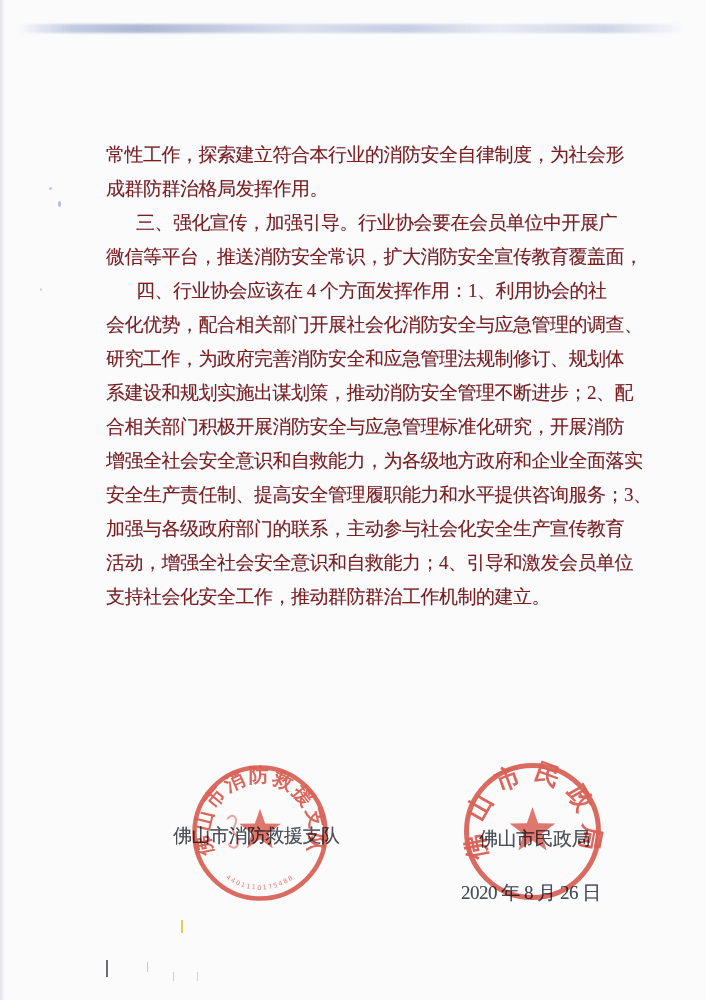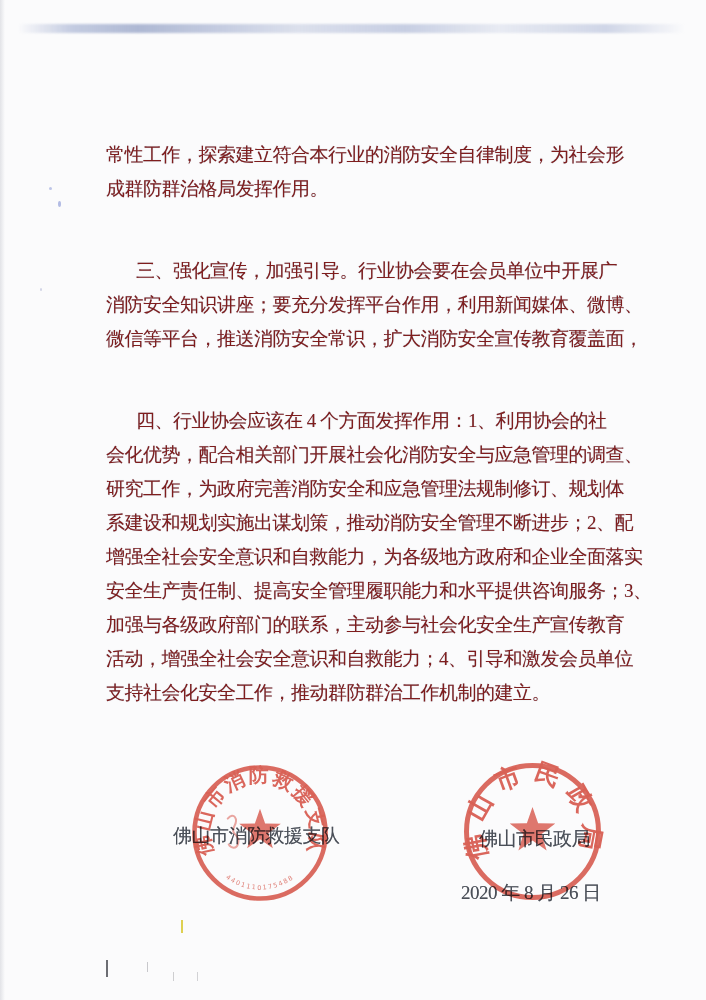--- a/index.html
+++ b/index.html
@@ -37,21 +37,21 @@
   .dash-g3 { left: 197px; top: 972px; width: 1px; height: 9px;  background: rgba(150,150,155,0.4); }
 
   .doc-body {
     position: absolute; left: 106px; top: 138px; width: 530px;
     font-size: 19px; line-height: 34px; letter-spacing: -0.5px;
     color: #7f1d1d;
     text-shadow: 0 0 0.7px rgba(104,115,138,0.6);
     white-space: nowrap;
   }
   .doc-line { height: 34px; }
-  .doc-line.indent { padding-left: 30px; margin-top: 48px; }
+  .doc-line.indent { padding-left: 30px; }
 
   .stamp-name {
     position: absolute;
     font-size: 19px; letter-spacing: -0.5px;
     color: #4a4f58;
     text-shadow: 0 0 0.6px rgba(74,79,88,0.55);
     white-space: nowrap;
   }
   .stamp-name-left  { left: 173px; top: 823px; }
   .stamp-name-right { left: 479px; top: 826px; }
@@ -79,26 +79,26 @@
 <span class="dash dash-dark"></span>
 <span class="dash dash-yellow"></span>
 <span class="dash dash-g1"></span>
 <span class="dash dash-g2"></span>
 <span class="dash dash-g3"></span>
 
 <div class="doc-body">
   <div class="doc-line">常性工作，探索建立符合本行业的消防安全自律制度，为社会形</div>
   <div class="doc-line">成群防群治格局发挥作用。</div>
   <div class="doc-line indent">三、强化宣传，加强引导。行业协会要在会员单位中开展广</div>
-  <div class="doc-line">消防安全知识讲座；要充分发挥平台作用，利用新闻媒体、微博、</div>
   <div class="doc-line">微信等平台，推送消防安全常识，扩大消防安全宣传教育覆盖面，</div>
   <div class="doc-line indent">四、行业协会应该在 4 个方面发挥作用：1、利用协会的社</div>
   <div class="doc-line">会化优势，配合相关部门开展社会化消防安全与应急管理的调查、</div>
   <div class="doc-line">研究工作，为政府完善消防安全和应急管理法规制修订、规划体</div>
   <div class="doc-line">系建设和规划实施出谋划策，推动消防安全管理不断进步；2、配</div>
+  <div class="doc-line">合相关部门积极开展消防安全与应急管理标准化研究，开展消防</div>
   <div class="doc-line">增强全社会安全意识和自救能力，为各级地方政府和企业全面落实</div>
   <div class="doc-line">安全生产责任制、提高安全管理履职能力和水平提供咨询服务；3、</div>
   <div class="doc-line">加强与各级政府部门的联系，主动参与社会化安全生产宣传教育</div>
   <div class="doc-line">活动，增强全社会安全意识和自救能力；4、引导和激发会员单位</div>
   <div class="doc-line">支持社会化安全工作，推动群防群治工作机制的建立。</div>
 </div>
 
 <div class="stamp-name stamp-name-left">佛山市消防救援支队</div>
 <div class="stamp-name stamp-name-right">佛山市民政局</div>
 <div class="stamp-name stamp-date">2020 年 8 月 26 日</div>

